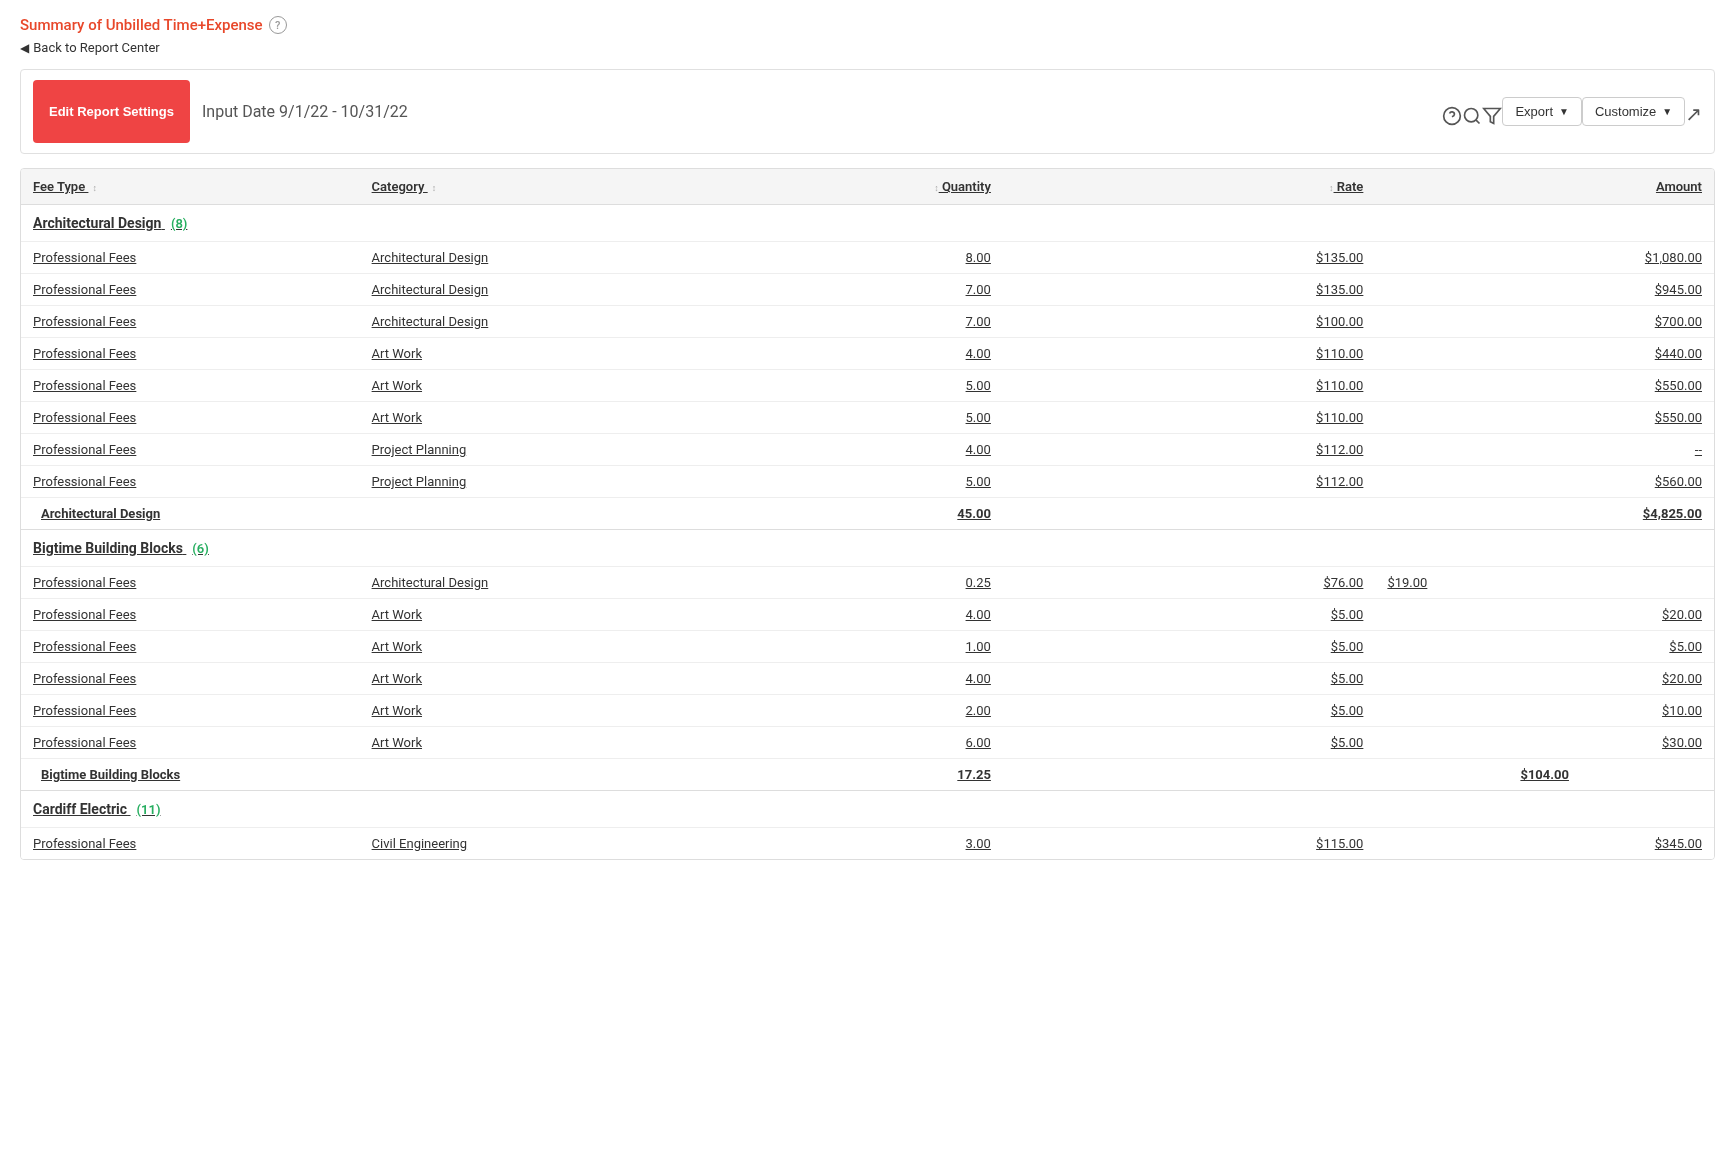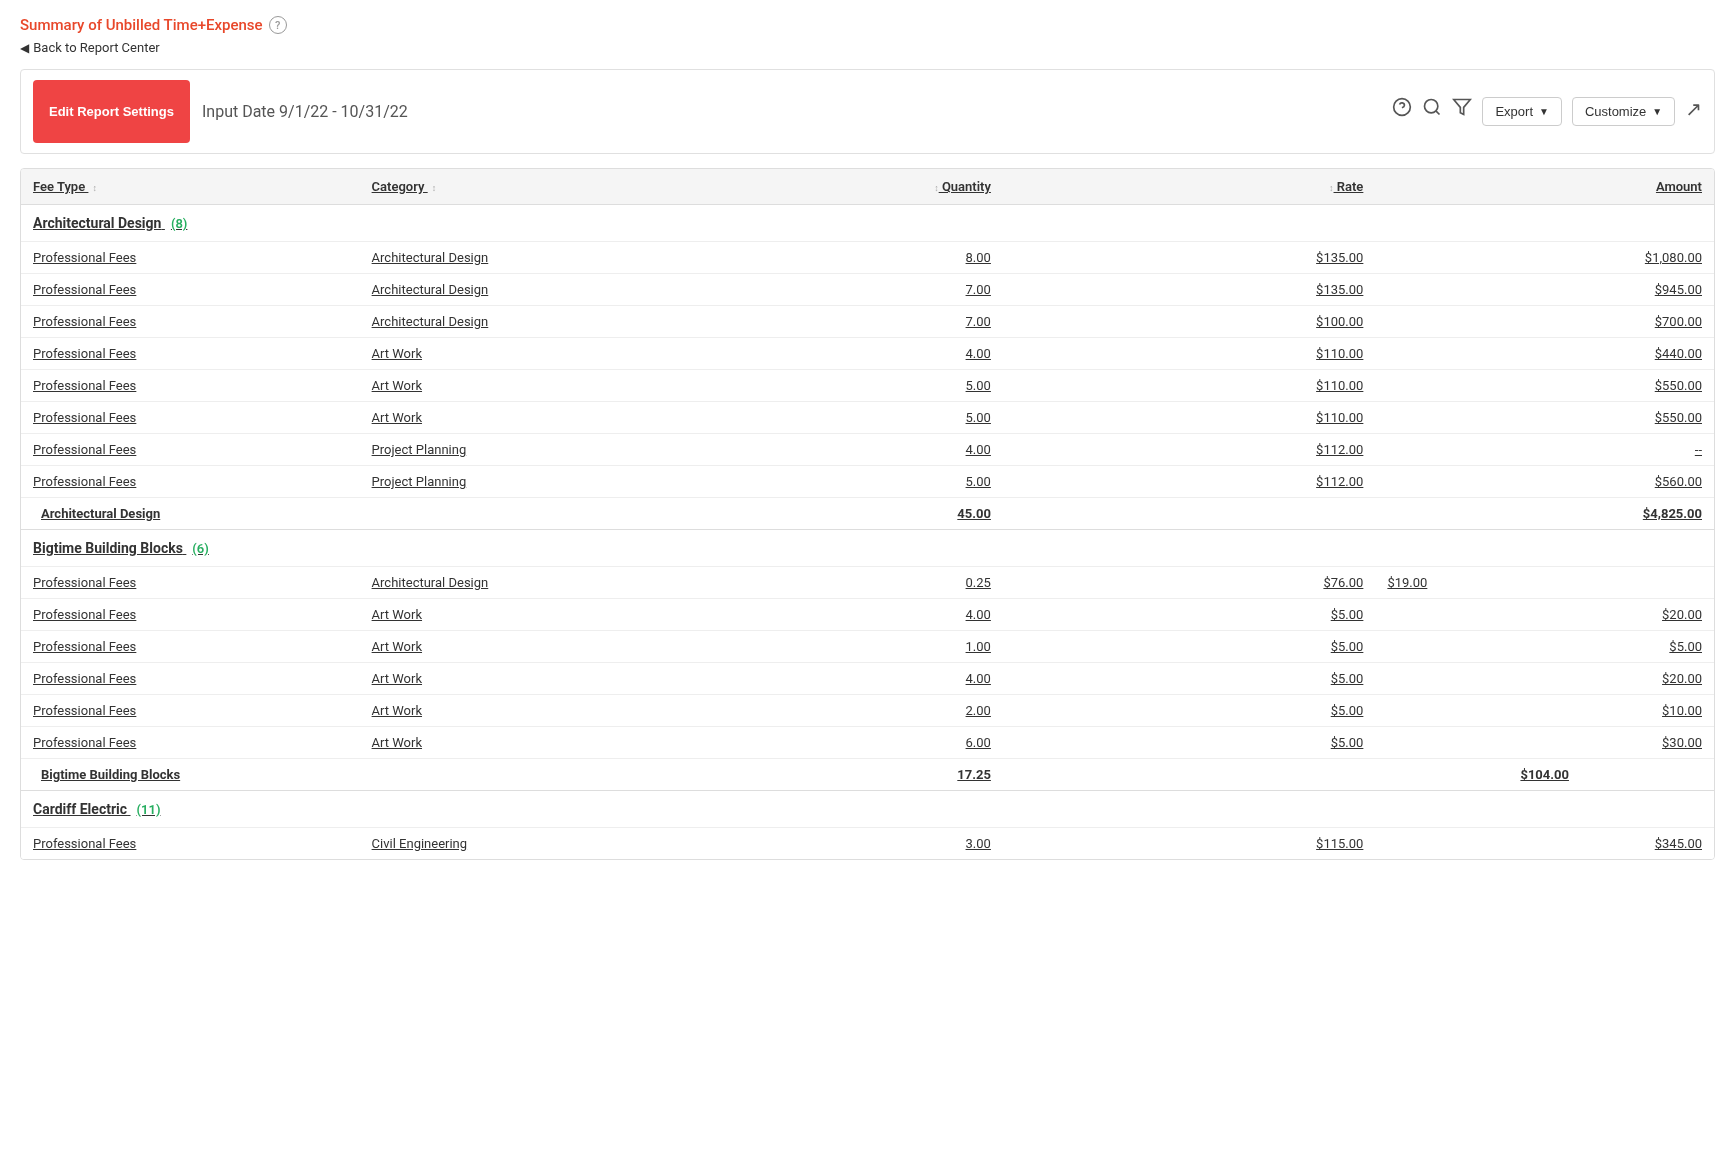--- a/index.html
+++ b/index.html
@@ -8,21 +8,21 @@
     .page-wrapper { width: 1735px; min-height: 1173px; background: #fff; padding: 16px 20px; }
 
     .report-title { color: #e8472a; font-size: 15px; font-weight: 500; margin-bottom: 6px; display: flex; align-items: center; gap: 6px; }
     .help-icon-circle { display: inline-flex; align-items: center; justify-content: center; width: 18px; height: 18px; border: 1.5px solid #999; border-radius: 50%; color: #999; font-size: 11px; cursor: pointer; }
     .back-link { display: flex; align-items: center; gap: 4px; color: #333; font-size: 13px; cursor: pointer; margin-bottom: 14px; }
     .back-arrow { font-size: 12px; }
 
     .toolbar { display: flex; align-items: center; gap: 12px; margin-bottom: 14px; padding: 10px 12px; border: 1px solid #e0e0e0; border-radius: 4px; }
     .edit-report-btn { background: #ef4444; color: #fff; border: none; border-radius: 4px; padding: 24px 16px; font-size: 13px; font-weight: 600; cursor: pointer; white-space: nowrap; }
     .date-range-label { color: #555; font-size: 16px; }
-    .toolbar-right { margin-left: auto; display: flex; align-items: flex-start; gap: 10px; }
+    .toolbar-right { margin-left: auto; display: flex; align-items: flex-end; }
     .icon-btn { background: none; border: none; cursor: pointer; color: #555; font-size: 18px; display: flex; align-items: center; }
     .icon-btn svg { width: 20px; height: 20px; }
 
     .dropdown-btn { border: 1px solid #ccc; border-radius: 4px; background: #fff; padding: 6px 12px; font-size: 13px; cursor: pointer; display: flex; align-items: center; gap: 6px; color: #333; }
     .dropdown-btn .caret { font-size: 10px; }
     .expand-btn { background: none; border: none; cursor: pointer; font-size: 20px; color: #555; }
 
     .table-container { border: 1px solid #ddd; border-radius: 4px; overflow: hidden; text-decoration: underline; }
     table { width: 100%; border-collapse: collapse; }
 

